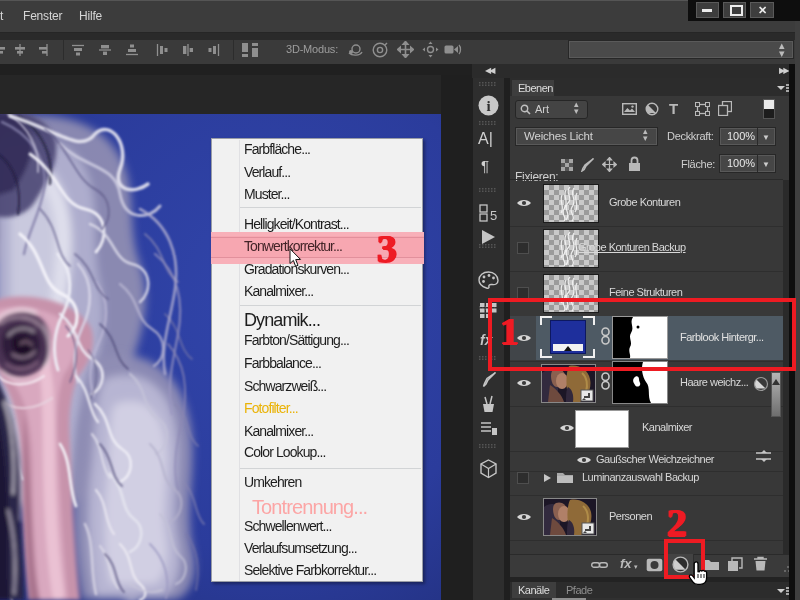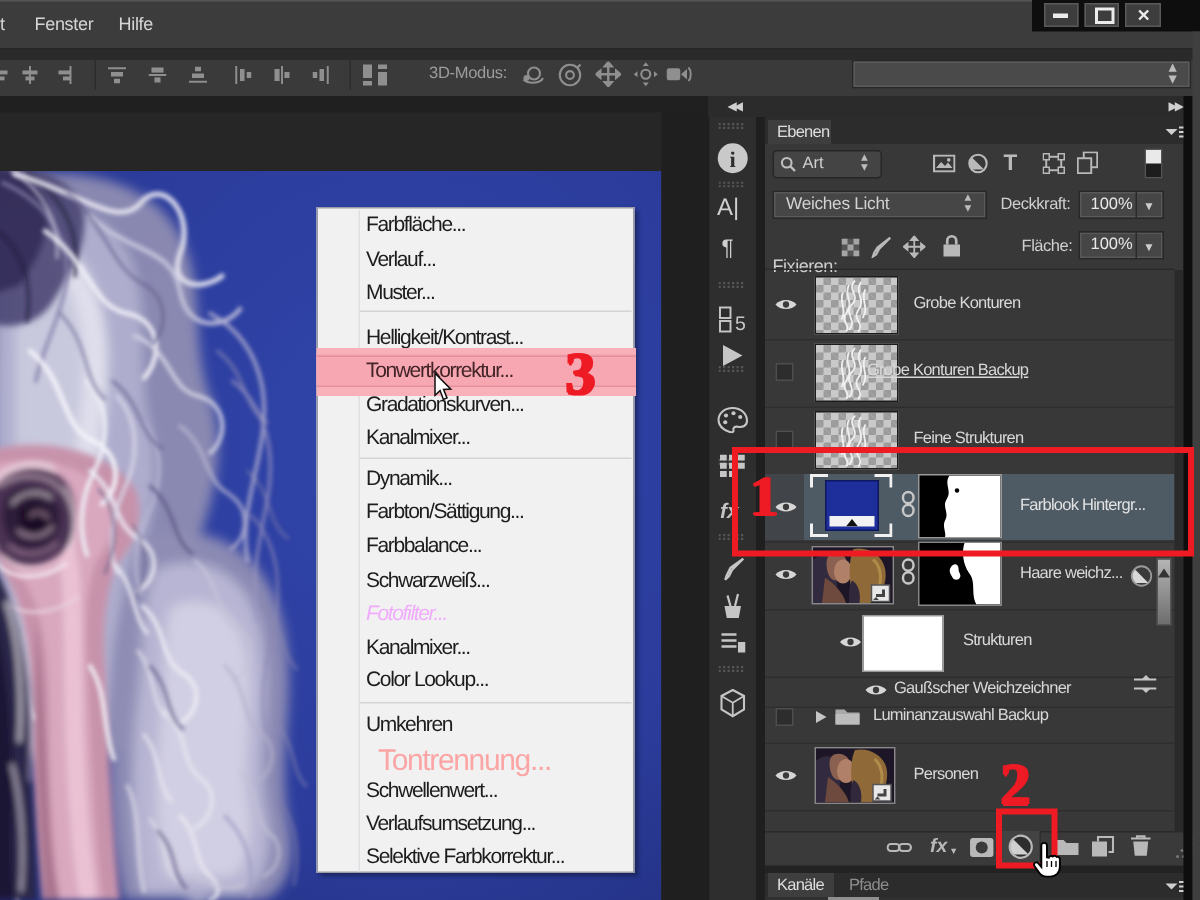--- a/index.html
+++ b/index.html
@@ -248,25 +248,25 @@
   <div id="menu" class="abs" style="left:211px;top:138px;width:212px;height:444px;background:#f1f1f1;border:1px solid #9a9da6;box-sizing:border-box;box-shadow:2px 2px 3px rgba(0,0,0,0.35);">
     <div class="abs" style="left:27px;top:1px;width:1px;height:441px;background:#e0e0e3;"></div>
   </div>
   <div id="menuitems">
   <div class="abs" style="left:244px;top:141px;font-size:14px;color:#1d1d1d;letter-spacing:-0.9px;">Farbfläche...</div>
   <div class="abs" style="left:244px;top:163.5px;font-size:14px;color:#1d1d1d;letter-spacing:-0.9px;text-align:center;">Verlauf...</div>
   <div class="abs" style="left:244px;top:185.5px;font-size:14px;color:#1d1d1d;letter-spacing:-0.9px;">Muster...</div>
   <div class="abs" style="left:244px;top:216px;font-size:14px;color:#1d1d1d;letter-spacing:-0.9px;text-align:right;">Helligkeit/Kontrast...</div>
   <div class="abs" style="left:244px;top:260.5px;font-size:14px;color:#1d1d1d;letter-spacing:-0.9px;">Gradationskurven...</div>
   <div class="abs" style="left:244px;top:282.5px;font-size:14px;color:#1d1d1d;letter-spacing:-0.9px;">Kanalmixer...</div>
-  <div class="abs" style="left:244px;top:309.5px;font-size:14px;color:#1d1d1d;letter-spacing:-0.9px;">Dynamik...</div>
+  <div class="abs" style="left:244px;top:309.5px;font-size:18px;color:#1d1d1d;letter-spacing:-0.9px;">Dynamik...</div>
   <div class="abs" style="left:244px;top:332px;font-size:14px;color:#1d1d1d;letter-spacing:-0.9px;">Farbton/Sättigung...</div>
   <div class="abs" style="left:244px;top:355px;font-size:14px;color:#1d1d1d;letter-spacing:-0.9px;">Farbbalance...</div>
   <div class="abs" style="left:244px;top:377.5px;font-size:14px;color:#1d1d1d;letter-spacing:-0.9px;">Schwarzweiß...</div>
-  <div class="abs" style="left:244px;top:400px;font-size:14px;color:#f0abfc;letter-spacing:-0.9px;font-style:italic;">Fotofilter...</div>
+  <div class="abs" style="left:244px;top:400px;font-size:14px;color:#eab308;letter-spacing:-0.9px;">Fotofilter...</div>
   <div class="abs" style="left:244px;top:422.5px;font-size:14px;color:#1d1d1d;letter-spacing:-0.9px;">Kanalmixer...</div>
   <div class="abs" style="left:244px;top:443.5px;font-size:14px;color:#1d1d1d;letter-spacing:-0.9px;">Color Lookup...</div>
   <div class="abs" style="left:244px;top:473.5px;font-size:14px;color:#1d1d1d;letter-spacing:-0.9px;">Umkehren</div>
   <div class="abs" style="left:252px;top:495.5px;font-size:20px;color:#fca5a5;letter-spacing:-0.9px;">Tontrennung...</div>
   <div class="abs" style="left:244px;top:517.5px;font-size:14px;color:#1d1d1d;letter-spacing:-0.9px;">Schwellenwert...</div>
   <div class="abs" style="left:244px;top:539.5px;font-size:14px;color:#1d1d1d;letter-spacing:-0.9px;">Verlaufsumsetzung...</div>
   <div class="abs" style="left:244px;top:561.5px;font-size:14px;color:#1d1d1d;letter-spacing:-0.9px;">Selektive Farbkorrektur...</div>
   <div class="abs" style="left:240px;top:207px;width:181px;height:1px;background:#d2d4d6;"></div>
   <div class="abs" style="left:240px;top:304.5px;width:181px;height:1px;background:#d2d4d6;"></div>
   <div class="abs" style="left:240px;top:468px;width:181px;height:1px;background:#d2d4d6;"></div>
@@ -467,21 +467,21 @@
   <svg class="abs" style="left:753px;top:376px;" width="16" height="16">
         <circle cx="8" cy="8" r="6.5" fill="#3a3a3a"></circle>
         <path d="M3.4,12.6 A6.5,6.5 0 0 1 3.4,3.4 L12.6,12.6 Z" fill="#d8d8d8"></path>
         <circle cx="8" cy="8" r="6.5" fill="none" stroke="#9a9a9a" stroke-width="1.2"></circle>
       </svg>
   <svg class="abs" style="left:559px;top:423px;" width="16" height="10">
         <path d="M1,5 C4,1 12,1 15,5 C12,9 4,9 1,5 Z" fill="#d6d6d6"></path>
         <circle cx="8" cy="5" r="2.1" fill="#3a3a3a"></circle>
       </svg>
   <div class="abs" style="left:575px;top:410px;width:54px;height:38px;background:#fff;border:1px solid #999;box-sizing:border-box;"></div>
-  <div class="abs" style="left:642px;top:421px;font-size:11px;letter-spacing:-0.5px;color:#d8d8d8;">Strukturen</div>
+  <div class="abs" style="left:642px;top:421px;font-size:11px;letter-spacing:-0.5px;color:#d8d8d8;">Kanalmixer</div>
   <svg class="abs" style="left:576px;top:455px;" width="16" height="10">
         <path d="M1,5 C4,1 12,1 15,5 C12,9 4,9 1,5 Z" fill="#d6d6d6"></path>
         <circle cx="8" cy="5" r="2.1" fill="#3a3a3a"></circle>
       </svg>
   <div class="abs" style="left:596px;top:453px;font-size:11px;letter-spacing:-0.5px;color:#d8d8d8;">Gaußscher Weichzeichner</div>
   <svg class="abs" style="left:756px;top:450px;" width="15" height="12">
         <path d="M0,3 H15 M0,9 H15" stroke="#c5c5c5" stroke-width="1.3"></path>
         <path d="M5,3 L8,0 L11,3 Z" fill="#c5c5c5"></path>
         <path d="M5,9 L8,12 L11,9 Z" fill="#c5c5c5"></path>
       </svg>

